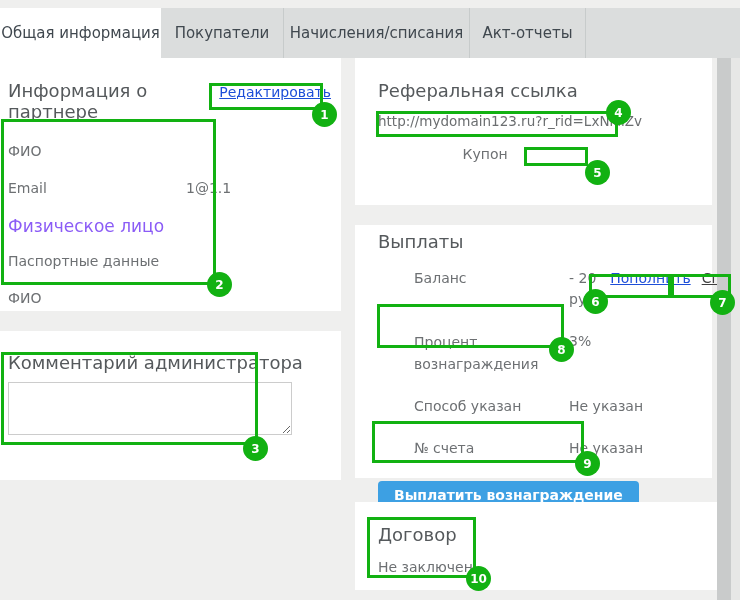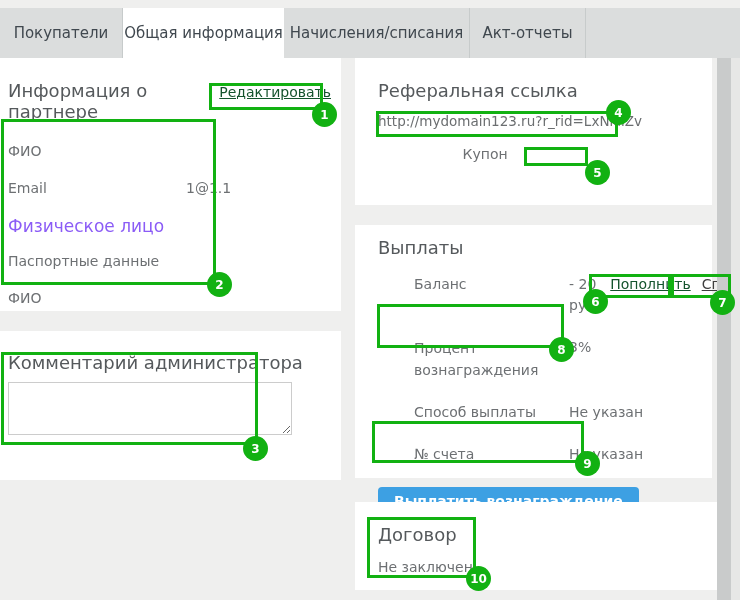--- a/index.html
+++ b/index.html
@@ -21,26 +21,26 @@
   }
   .tab.active { background:#ffffff; width:161px; }
   .tab.t2 { width:123px; border-right:1px solid #c7cbcb; }
   .tab.t3 { width:186px; border-right:1px solid #c7cbcb; }
   .tab.t4 { width:116px; border-right:1px solid #c7cbcb; }
   
   .card { position:absolute; background:#ffffff; }
   .card-partner  { left:0;   top:58px;  width:341px; height:253px; padding:22px 10px 0 8px; }
   .card-comment  { left:0;   top:331px; width:341px; height:149px; padding:21px 20px 0 8px; }
   .card-referral { left:355px; top:58px;  width:357px; height:147px; padding:22px 10px 0 23px; }
-  .card-payouts  { left:355px; top:225px; width:357px; height:253px; padding:12px 10px 0 23px; }
+  .card-payouts  { left:355px; top:225px; width:357px; height:253px; padding:6px 10px 0 23px; }
   .card-contract { left:355px; top:502px; width:430px; height:88px;  padding:22px 2px 0 23px; }
   h2 { font-size:18px; font-weight:normal; color:#55595c; }
   h3 { font-size:17px; font-weight:normal; color:#8b5cf6; }
   .heading-row { display:flex; align-items:baseline;justify-content:space-between; }
-  a.blue-link { color:#14532d; font-size:14px; text-decoration:underline; cursor:pointer; }
+  a.blue-link { color:#1d4ed8; font-size:14px; text-decoration:underline; cursor:pointer; }
   a.dark-link { color:#3f3f3f; font-size:14px; text-decoration:underline; cursor:pointer; }
   .edit-link { margin-left:12px; }
   
   .rows { margin-top:20px; }
   .frow { display:flex; font-size:14px; margin-bottom:18px; line-height:19px; }
   .frow .lbl { width:178px; flex:0 0 178px; }
   .card-partner .sub { margin:2px 0 16px 0; }
   
   .comment-box {
     margin-top:9px; width:284px; height:53px;
@@ -78,25 +78,25 @@
     background:#12b112; color:#ffffff; font-size:12px; font-weight:bold;
     display:flex; align-items:center; justify-content:center; pointer-events:none;
   }
 </style>
 </head>
 <body>
 
 <div class="page">
 
   <div class="tabbar">
+    <div class="tab active">
+        <span>Общая информация</span>
+      </div>
     <div class="tab t2">
         <span>Покупатели</span>
-      </div>
-    <div class="tab active">
-        <span>Общая информация</span>
       </div>
     <div class="tab t3">
         <span>Начисления/списания</span>
       </div>
     <div class="tab t4">
         <span>Акт-отчеты</span>
       </div>
   </div>
 
   <div class="card card-partner">
@@ -146,21 +146,21 @@
       <span class="links">
         <a class="blue-link">Пополнить</a>
         <a class="dark-link">Списать</a>
       </span>
     </div>
     <div class="prow">
       <span class="lbl wrap">Процент вознаграждения</span>
       <span>3%</span>
     </div>
     <div class="prow">
-      <span class="lbl">Способ выплаты</span>
+      <span class="lbl">Способ указан</span>
       <span>Не указан</span>
     </div>
     <div class="prow">
       <span class="lbl">№ счета</span>
       <span>Не указан</span>
     </div>
     <button class="pay-btn">Выплатить вознаграждение</button>
   </div>
 
   <div class="card card-contract">

